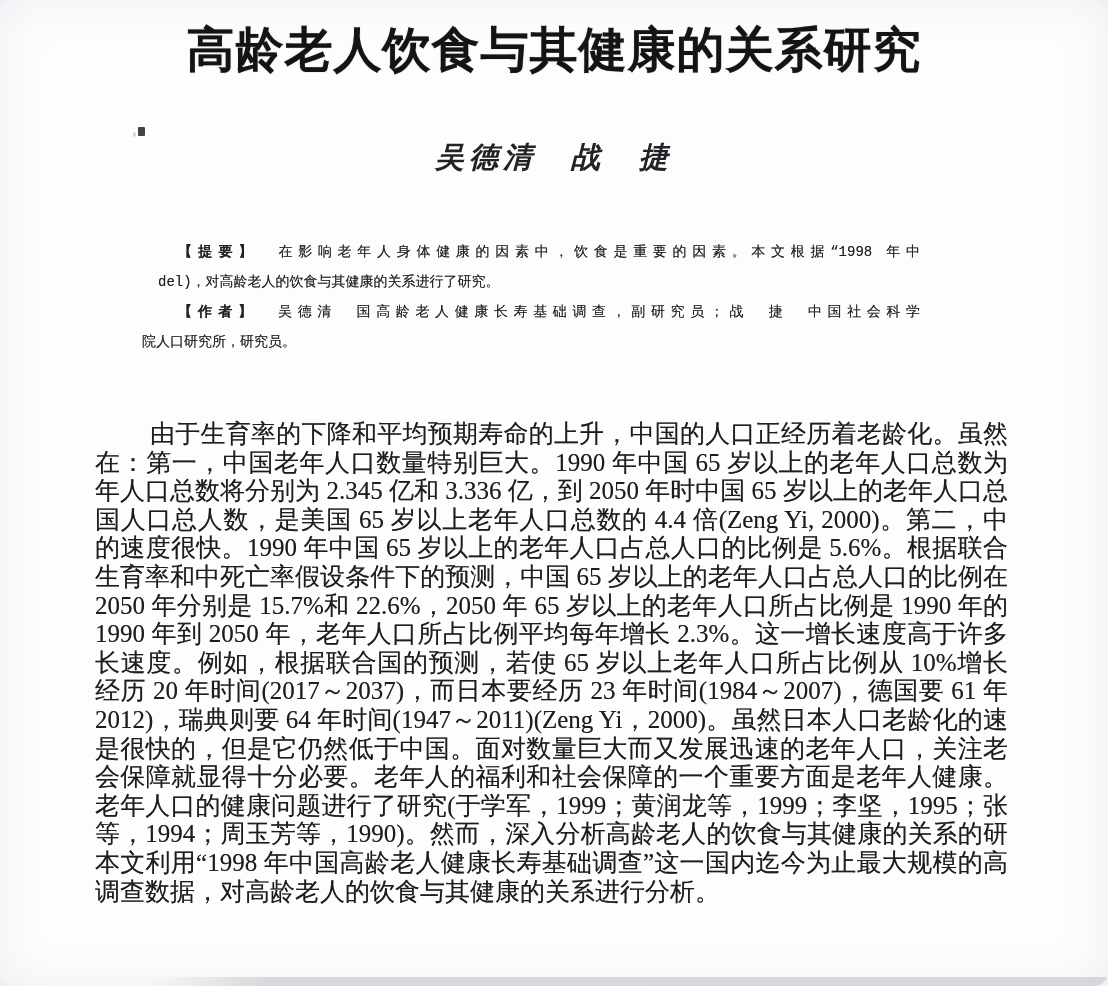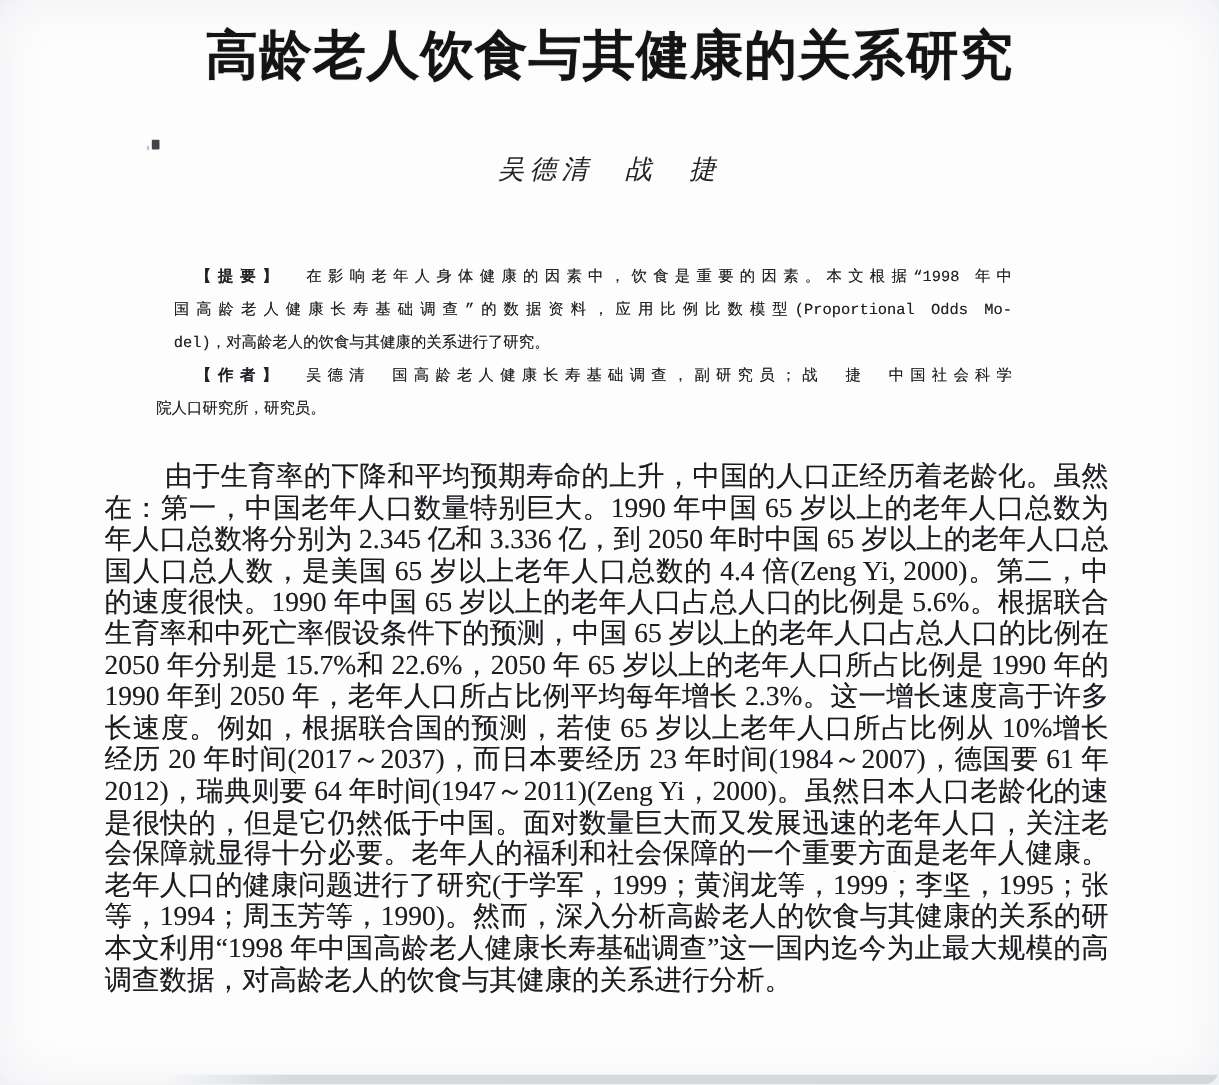--- a/index.html
+++ b/index.html
@@ -40,23 +40,23 @@
     background: #43434c;
     border-radius: 1px;
     box-shadow: -7px 3px 0 -2.5px #c3c5cb;
   }
   .authors {
     position: absolute;
     top: 138px;
     left: 0;
     width: 100%;
     text-align: center;
-    font-size: 24px;
+    font-size: 29px;
     font-style: italic;
-    font-weight: 400;
+    font-weight: 700;
     letter-spacing: 5px;
     color: #232327;
   }
   .frontmatter {
     position: absolute;
     top: 237px;
     left: 158px;
     width: 762px;
     font-size: 14px;
     font-family: Liberation Mono, monospace;
@@ -107,21 +107,20 @@
 
   <h1 class="title">高龄老人饮食与其健康的关系研究</h1>
 
   <div class="stray-mark"></div>
 
   <div class="authors">吴德清　战　捷</div>
 
   <section class="frontmatter">
 
   <p class="fline fill indent1"><b class="lab">【提要】</b><span>　在影响老年人身体健康的因素中，饮食是重要的因素。本文根据“1998 年中</span></p>
-      <p class="fline fill"><b class="lab"></b><span>国高龄老人健康长寿基础调查”的数据资料，应用比例比数模型(Proportional Odds Mo-</span></p>
       <p class="fline"><b class="lab"></b><span>del)，对高龄老人的饮食与其健康的关系进行了研究。</span></p>
       <p class="fline fill indent1"><b class="lab">【作者】</b><span>　吴德清　国高龄老人健康长寿基础调查，副研究员；战　捷　中国社会科学</span></p>
       <p class="fline hang"><b class="lab"></b><span>院人口研究所，研究员。</span></p>
     </section>
 
   <section class="bodytext">
 
   <p class="bline fill indent2">由于生育率的下降和平均预期寿命的上升，中国的人口正经历着老龄化。虽然世界许多国家的</p>
       <p class="bline fill">在：第一，中国老年人口数量特别巨大。1990 年中国 65 岁以上的老年人口总数为 0.63 亿。据 1998</p>
       <p class="bline fill">年人口总数将分别为 2.345 亿和 3.336 亿，到 2050 年时中国 65 岁以上的老年人口总数相当于美</p>

